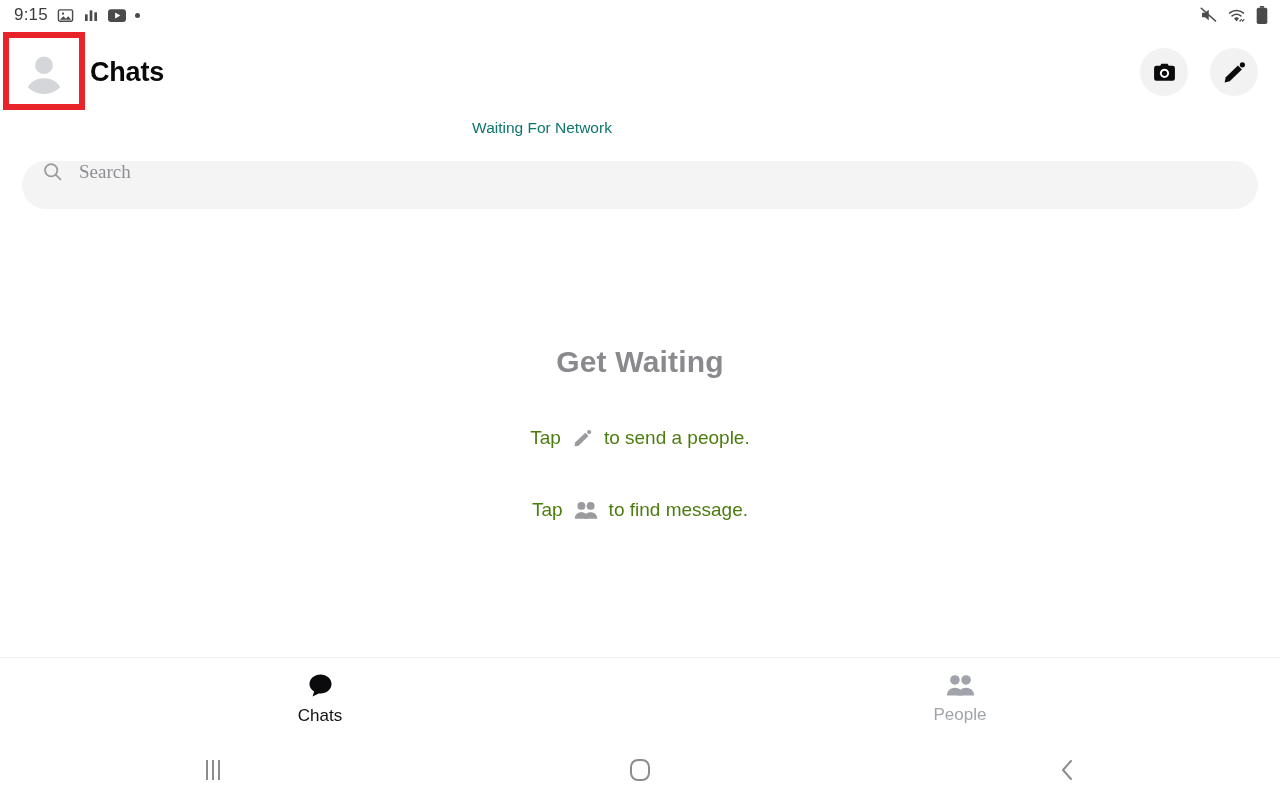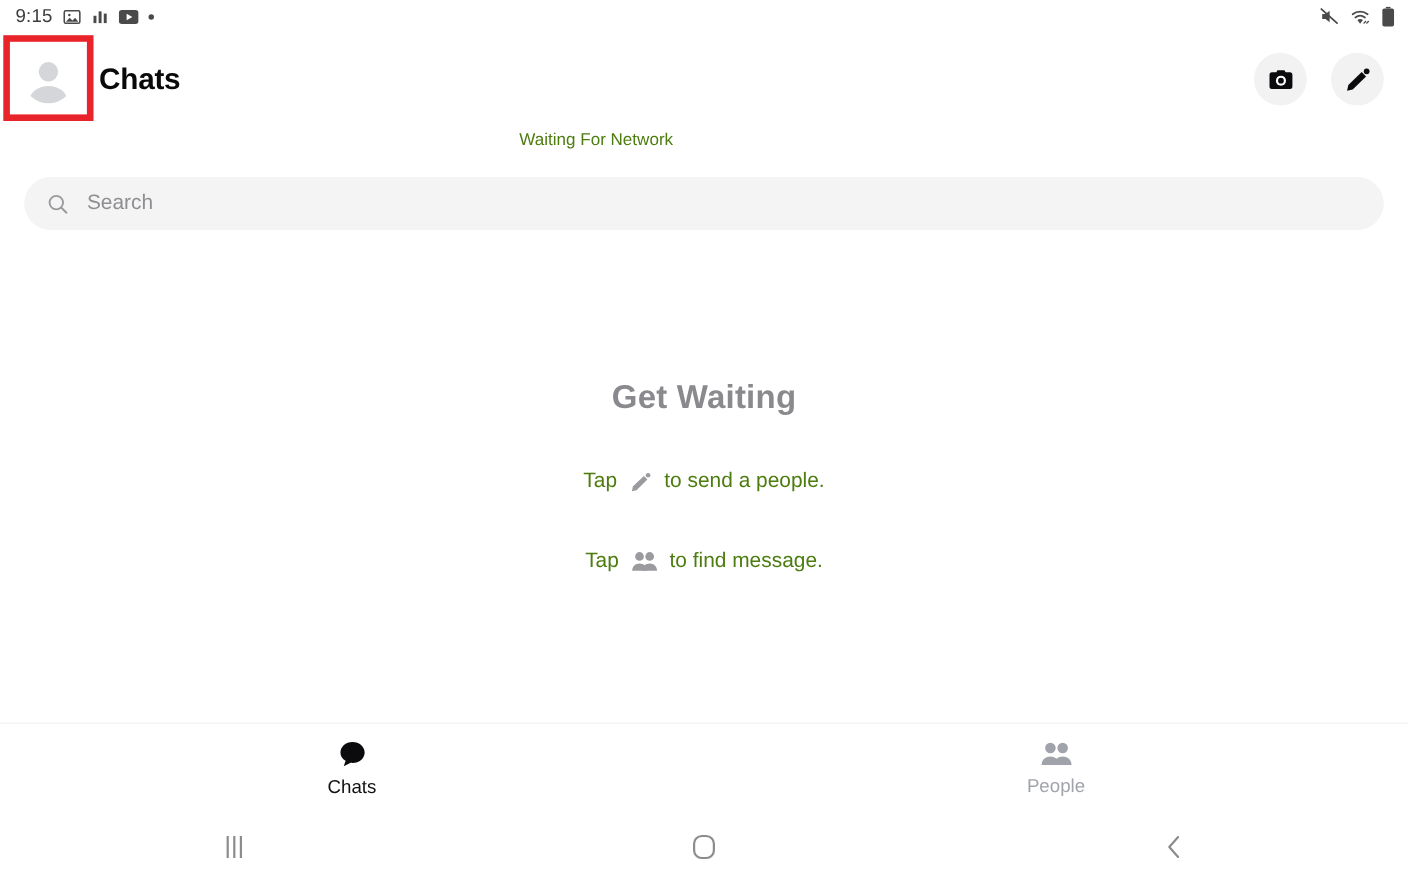--- a/index.html
+++ b/index.html
@@ -113,36 +113,37 @@
   }
 
   
   .network-status {
     position: absolute;
     top: 119px;
     left: 0;
     width: 1084px;
     text-align: center;
     font-size: 15.5px;
-    color: #4d7c0f;
+    color: #0f766e;
   }
 
   
   .search-wrap {
     position: absolute;
     top: 161px;
     left: 22px;
     width: 1236px;
     height: 48px;
     background: #f4f4f5;
     border-radius: 24px;
     display: flex;
-    align-items: center;
+    align-items: flex-start;
     padding: 0 20px;
     cursor: text;
+    font-family: Liberation Serif, serif;
   }
   .search-icon { margin-right: 16px; flex: none; }
   .search-text {
     font-size: 19px;
     color: #8e8e93;
   }
 
   
   .empty {
     position: absolute;

